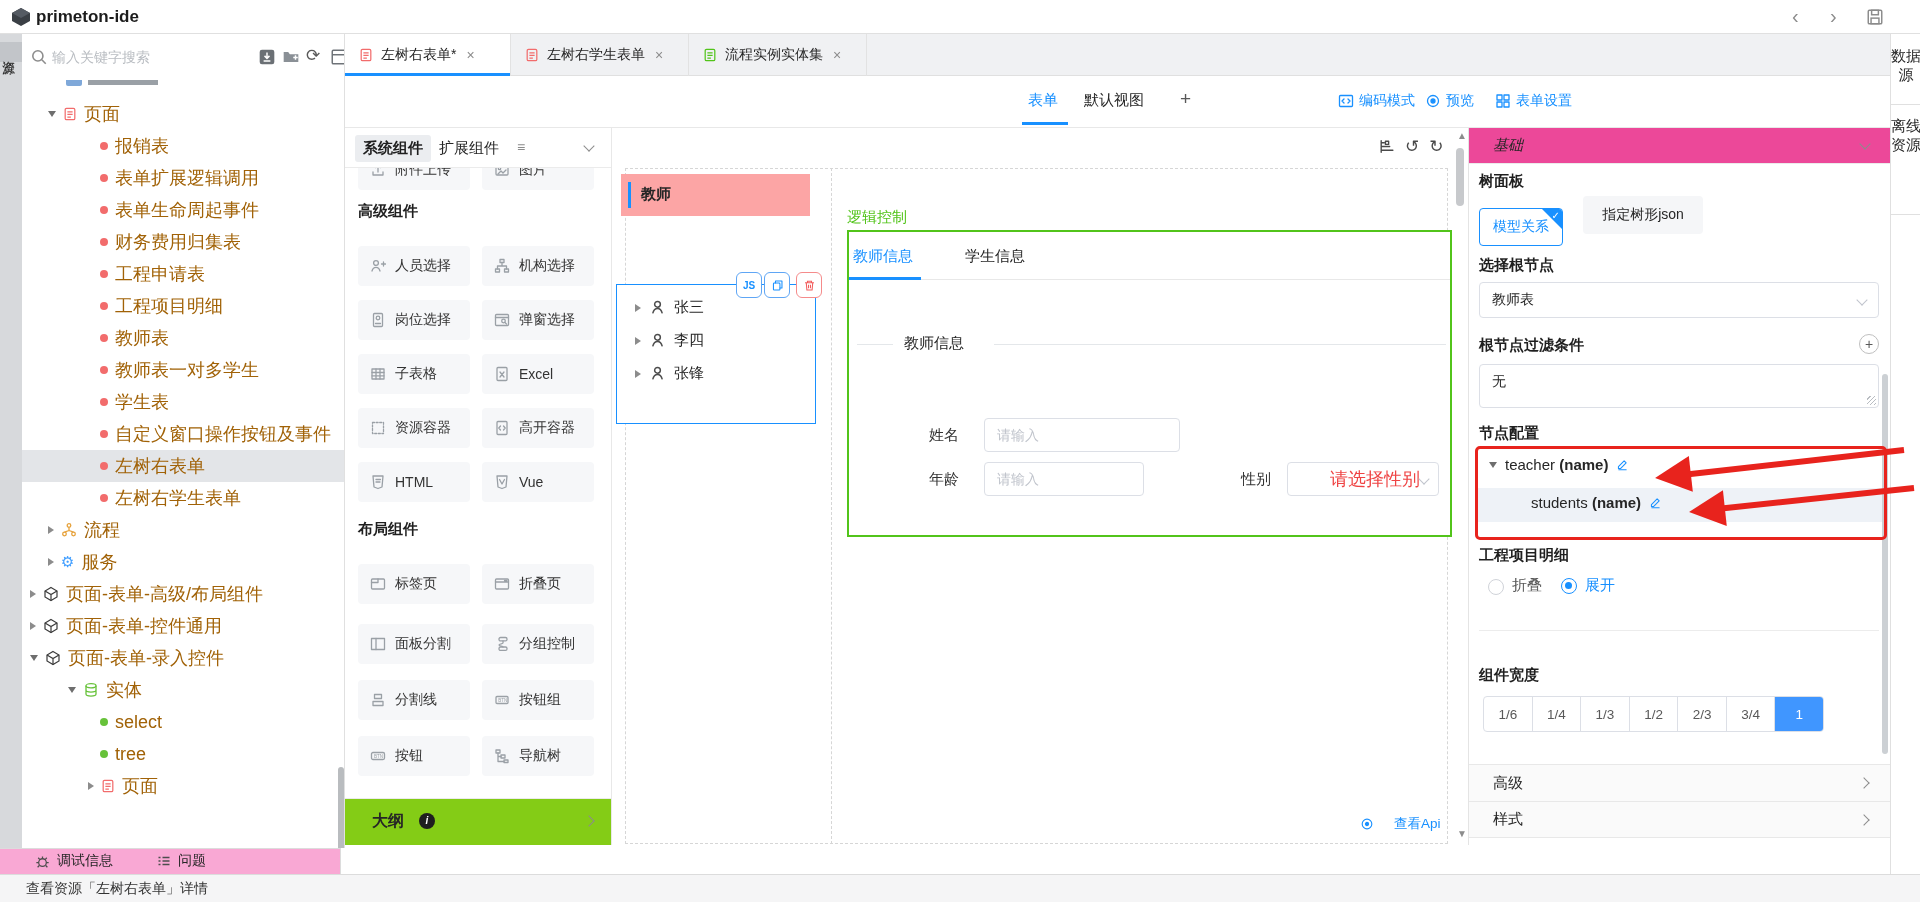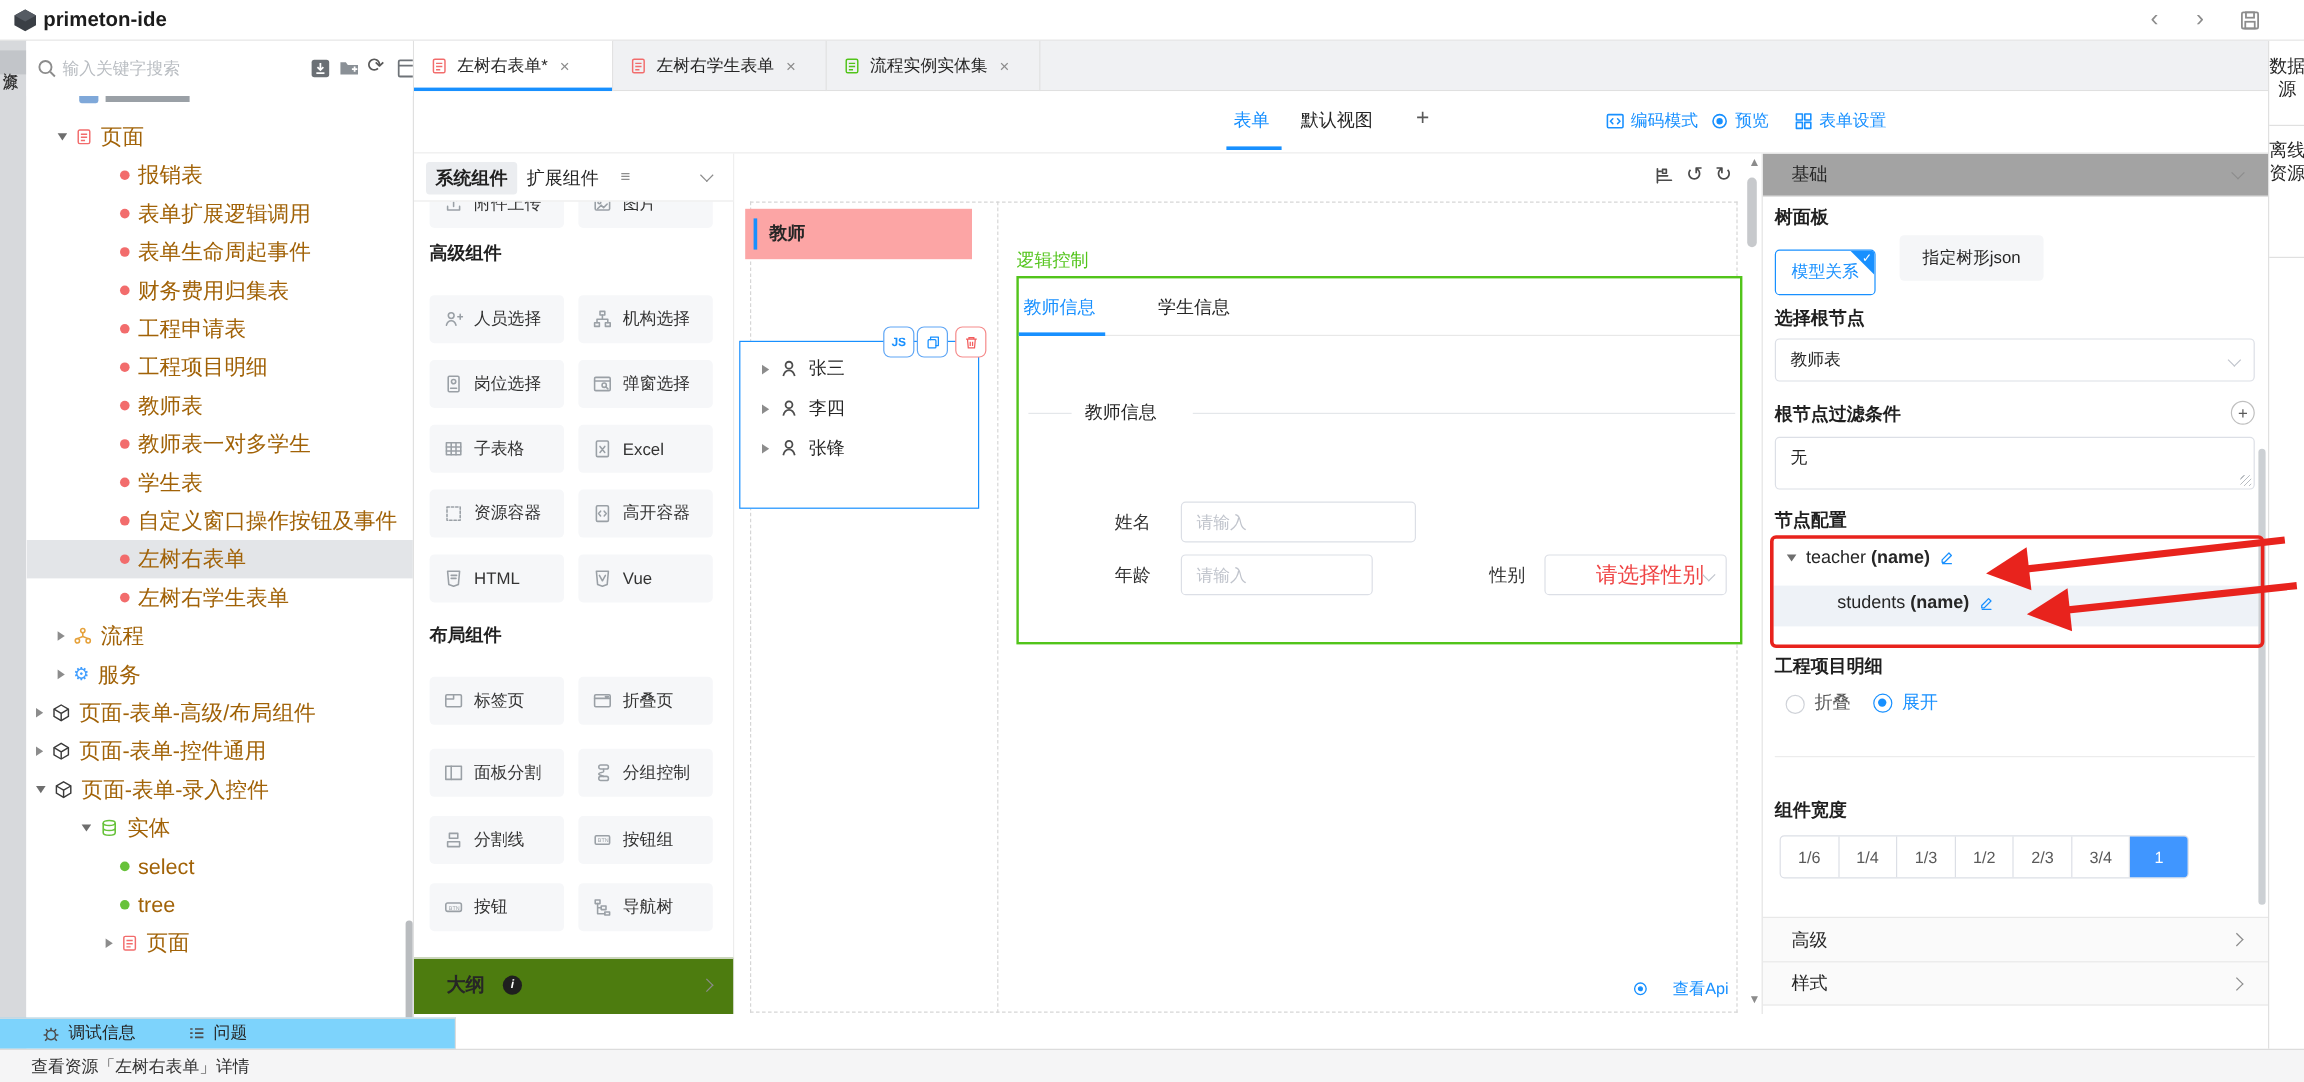--- a/index.html
+++ b/index.html
@@ -51,21 +51,21 @@
   .vact { position:absolute; top:16px; display:flex; align-items:center; gap:5px; color:#1890ff; font-size:14px; }
 
   
   .palette { left:345px; top:128px; width:267px; height:717px; background:#fff; border-right:1px solid #e8e8e8; overflow:hidden; }
   .pal-head { position:absolute; left:0; top:0; width:267px; height:40px; background:#fff; border-bottom:1px solid #ebebeb; z-index:3; }
   .pal-tab-sys { position:absolute; left:10px; top:7px; padding:4px 8px; background:#ebedf0; border-radius:3px; font-size:15px; font-weight:700; color:#1f1f1f; }
   .pal-tab-ext { position:absolute; left:94px; top:11px; font-size:15px; color:#262626; }
   .pal-menu { position:absolute; left:172px; top:11px; color:#8c8c8c; font-size:14px; }
   .pitem { position:absolute; width:112px; height:40px; background:#f6f7f9; border-radius:4px; display:flex; align-items:center; gap:9px; padding-left:12px; font-size:14px; color:#333; z-index:1; }
   .psec { position:absolute; font-size:15px; font-weight:700; color:#1f1f1f; }
-  .outline-row { position:absolute; left:0; top:670px; width:267px; height:47px; border-top:1px solid #ebebeb; background:#4d7c0f; z-index:3; }
+  .outline-row { position:absolute; left:0; top:670px; width:267px; height:47px; border-top:1px solid #ebebeb; background:#84cc16; z-index:3; }
   .chev { display:inline-block; width:8px; height:8px; border-right:1.6px solid #8c8c8c; border-bottom:1.6px solid #8c8c8c; }
   .chev.r { transform:rotate(-45deg); } .chev.d { transform:rotate(45deg); }
 
   
   .canvas { left:612px; top:128px; width:856px; height:717px; background:#fff; overflow:hidden; }
   .dashed-box { position:absolute; left:13px; top:40px; width:823px; height:676px; border:1px dashed #d6d6d6; }
   .treecol { position:absolute; left:13px; top:40px; width:207px; height:676px; border-right:1px dashed #d6d6d6; }
   .widget-head { position:absolute; left:9px; top:46px; width:189px; height:42px; background:#fca5a5; }
   .widget-head .bar { position:absolute; left:7px; top:8px; width:3px; height:26px; background:#1890ff; }
   .widget-head .txt { position:absolute; left:20px; top:11px; font-size:15px; font-weight:700; color:#262626; }
@@ -88,21 +88,21 @@
   .finput::placeholder { color:#c0c4cc; }
   .fselect { position:absolute; height:34px; border:1px solid #dcdfe6; border-radius:4px; background:#fff; display:flex; align-items:center; justify-content:flex-end; padding:0 10px 0 12px; color:#ef4444; font-size:18px; }
   .api-link { position:absolute; left:748px; top:687px; display:flex; align-items:center; gap:20px; color:#1890ff; font-size:13.5px; }
   .cv-tools { position:absolute; left:766px; top:8px; display:flex; gap:10px; align-items:center; color:#4a4a4a; }
   .cv-scroll-up { position:absolute; left:845px; top:2px; color:#8c8c8c; font-size:10px; }
   .cv-scroll-dn { position:absolute; left:845px; top:700px; color:#8c8c8c; font-size:10px; }
   .cv-thumb { position:absolute; left:844px; top:20px; width:8px; height:58px; background:#c7c9cc; border-radius:4px; }
 
   
   .props { left:1468px; top:128px; width:422px; height:717px; background:#fff; border-left:1px solid #e4e4e4; overflow:hidden; }
-  .p-head { position:absolute; left:0; top:0; width:422px; height:36px; background:#a3a3a3; border-bottom:1px solid #ebebeb; }
+  .p-head { position:absolute; left:0; top:0; width:422px; height:36px; background:#ec4899; border-bottom:1px solid #ebebeb;font-style:italic; }
   .p-label { position:absolute; font-size:15px; font-weight:700; color:#1f1f1f; }
   .mode-btn { position:absolute; height:38px; border-radius:4px; display:flex; align-items:center; justify-content:center; font-size:14px; }
   .mode-btn.sel { border:1px solid #1890ff; color:#1890ff; background:#fff; overflow:hidden; }
   .mode-btn.sel .corner { position:absolute; top:0; right:0; width:0; height:0; border-top:20px solid #1890ff; border-left:20px solid transparent; }
   .mode-btn.sel .ck { position:absolute; top:1px; right:2px; color:#fff; font-size:10px; z-index:2; }
   .mode-btn.plain { background:#f5f6f8; color:#262626; }
   .p-select { position:absolute; left:10px; width:400px; height:36px; border:1px solid #dcdfe6; border-radius:4px; display:flex; align-items:center; justify-content:space-between; padding:0 12px; font-size:14px; color:#262626; background:#fff; }
   .p-textarea { position:absolute; left:10px; width:400px; height:44px; border:1px solid #dcdfe6; border-radius:4px; padding:8px 12px; font-size:14px; color:#262626; background:#fff; }
   .grip { position:absolute; right:2px; bottom:2px; width:9px; height:9px; background:repeating-linear-gradient(135deg,transparent 0 2px,#b9bdc2 2px 3px); }
   .plus-btn { position:absolute; left:390px; top:206px; width:20px; height:20px; border:1px solid #bfbfbf; border-radius:50%; color:#595959; font-size:14px; line-height:18px; text-align:center; }
@@ -120,21 +120,21 @@
   .seg .cell.on { background:#4096ff; color:#fff; border-radius:0 3px 3px 0; }
   .collapse-row { position:absolute; left:0; width:421px; height:37px; background:#fafafa; border-top:1px solid #e8e8e8; display:flex; align-items:center; justify-content:space-between; padding:0 22px 0 24px; font-size:15px; color:#262626; }
   .p-thumb { position:absolute; left:413px; top:246px; width:6px; height:380px; background:#ccd0d4; border-radius:3px; }
 
   
   .rightstrip { left:1890px; top:34px; width:30px; height:840px; background:#fff; border-left:1px solid #e0e0e0; }
   .rtab { position:absolute; left:0; width:30px; text-align:center; font-size:15px; color:#262626; line-height:19px; }
   .rdiv { position:absolute; left:0; width:30px; height:1px; background:#e0e0e0; }
 
   
-  .debugbar { left:0; top:848px; width:380px; height:26px; background:#7dd3fc; border-top:1px solid #dcdcdc; border-right:1px solid #dcdcdc; }
+  .debugbar { left:0; top:848px; width:341px; height:26px; background:#f9a8d4; border-top:1px solid #dcdcdc; border-right:1px solid #dcdcdc; }
   .dbitem { position:absolute; top:3px; display:flex; align-items:center; gap:6px; font-size:14px; color:#262626; }
   .statusbar { left:0; top:874px; width:1920px; height:28px; background:#f5f5f6; border-top:1px solid #dcdcdc; }
   .status-txt { position:absolute; left:26px; top:5px; font-size:14px; color:#333; }
 
   svg.g { stroke:#9aa0a6; fill:none; stroke-width:1.3; stroke-linecap:round; stroke-linejoin:round; }
   svg.blue { stroke:#1890ff; fill:none; stroke-width:1.3; stroke-linecap:round; stroke-linejoin:round; }
   .arrows-overlay { position:absolute; left:1400px; top:380px; width:520px; height:220px; z-index:20; pointer-events:none; }
 </style>
 </head>
 <body>

